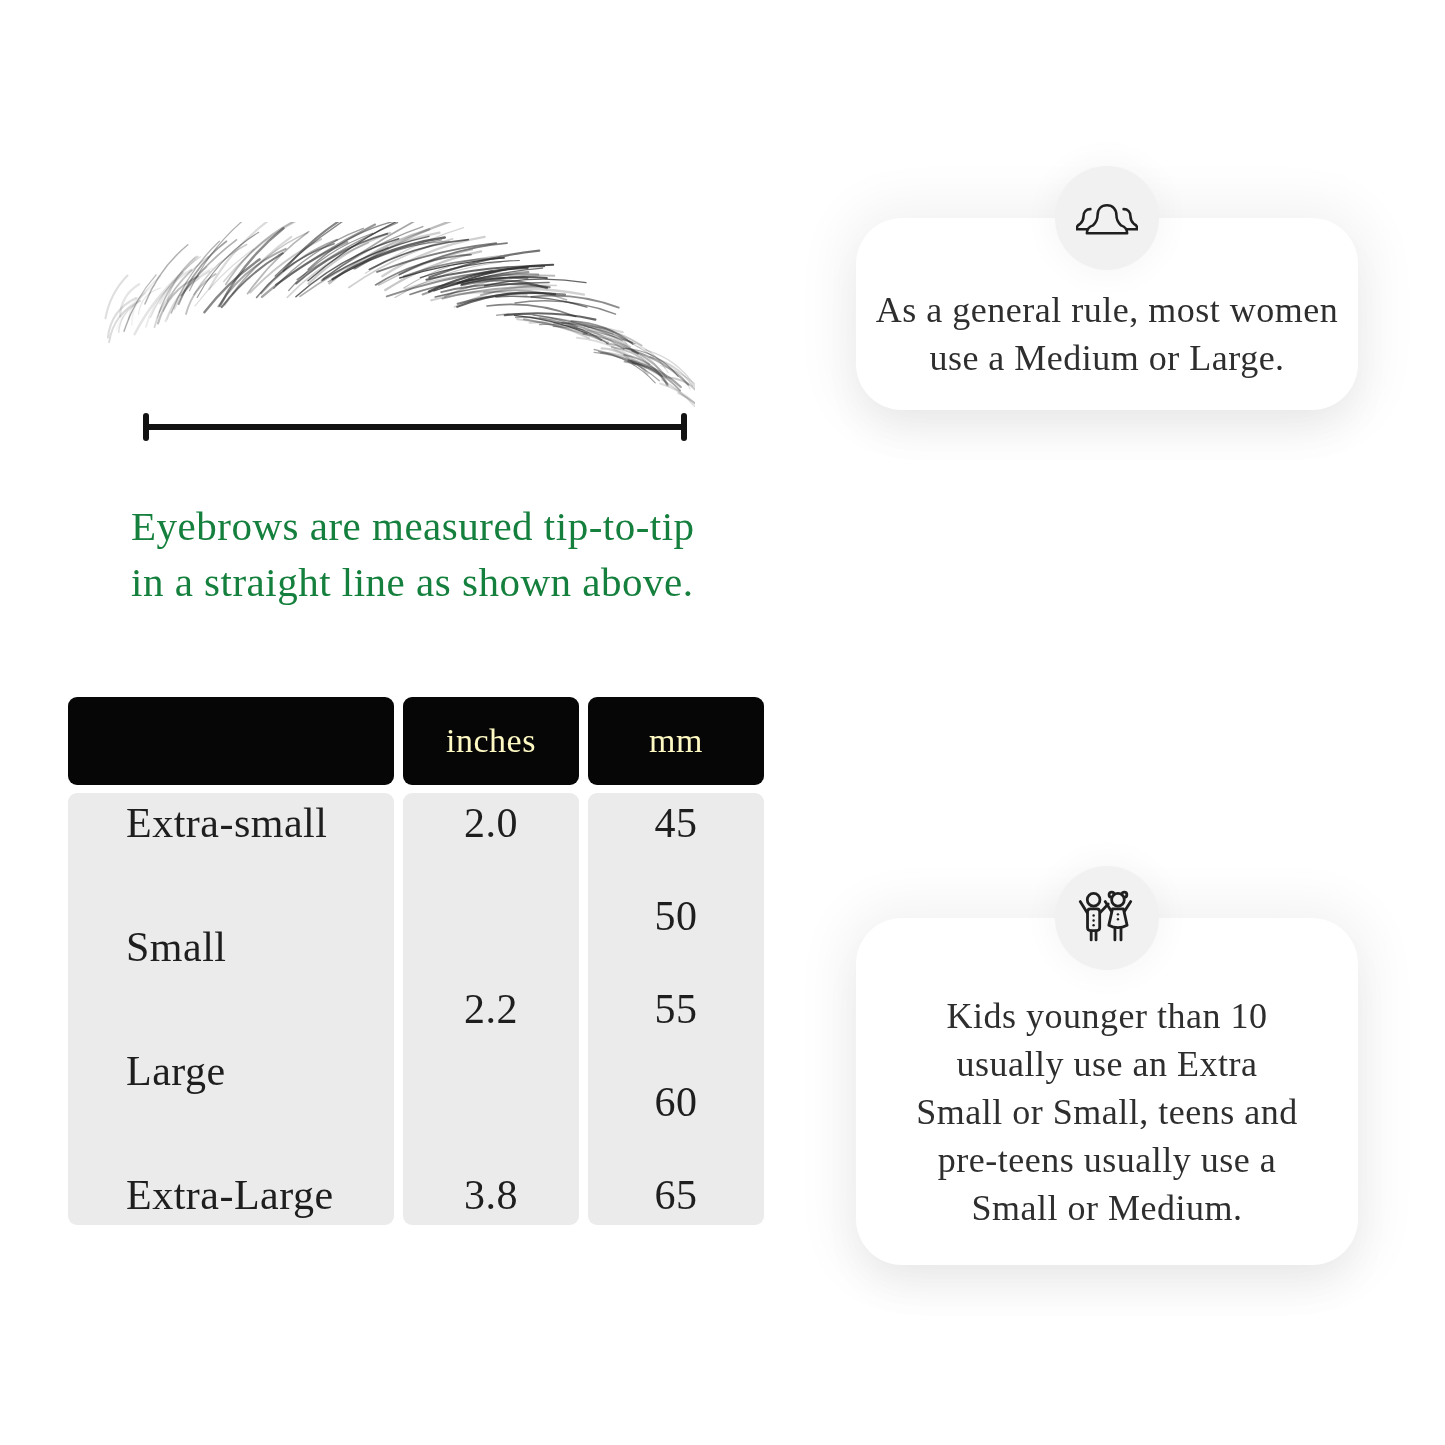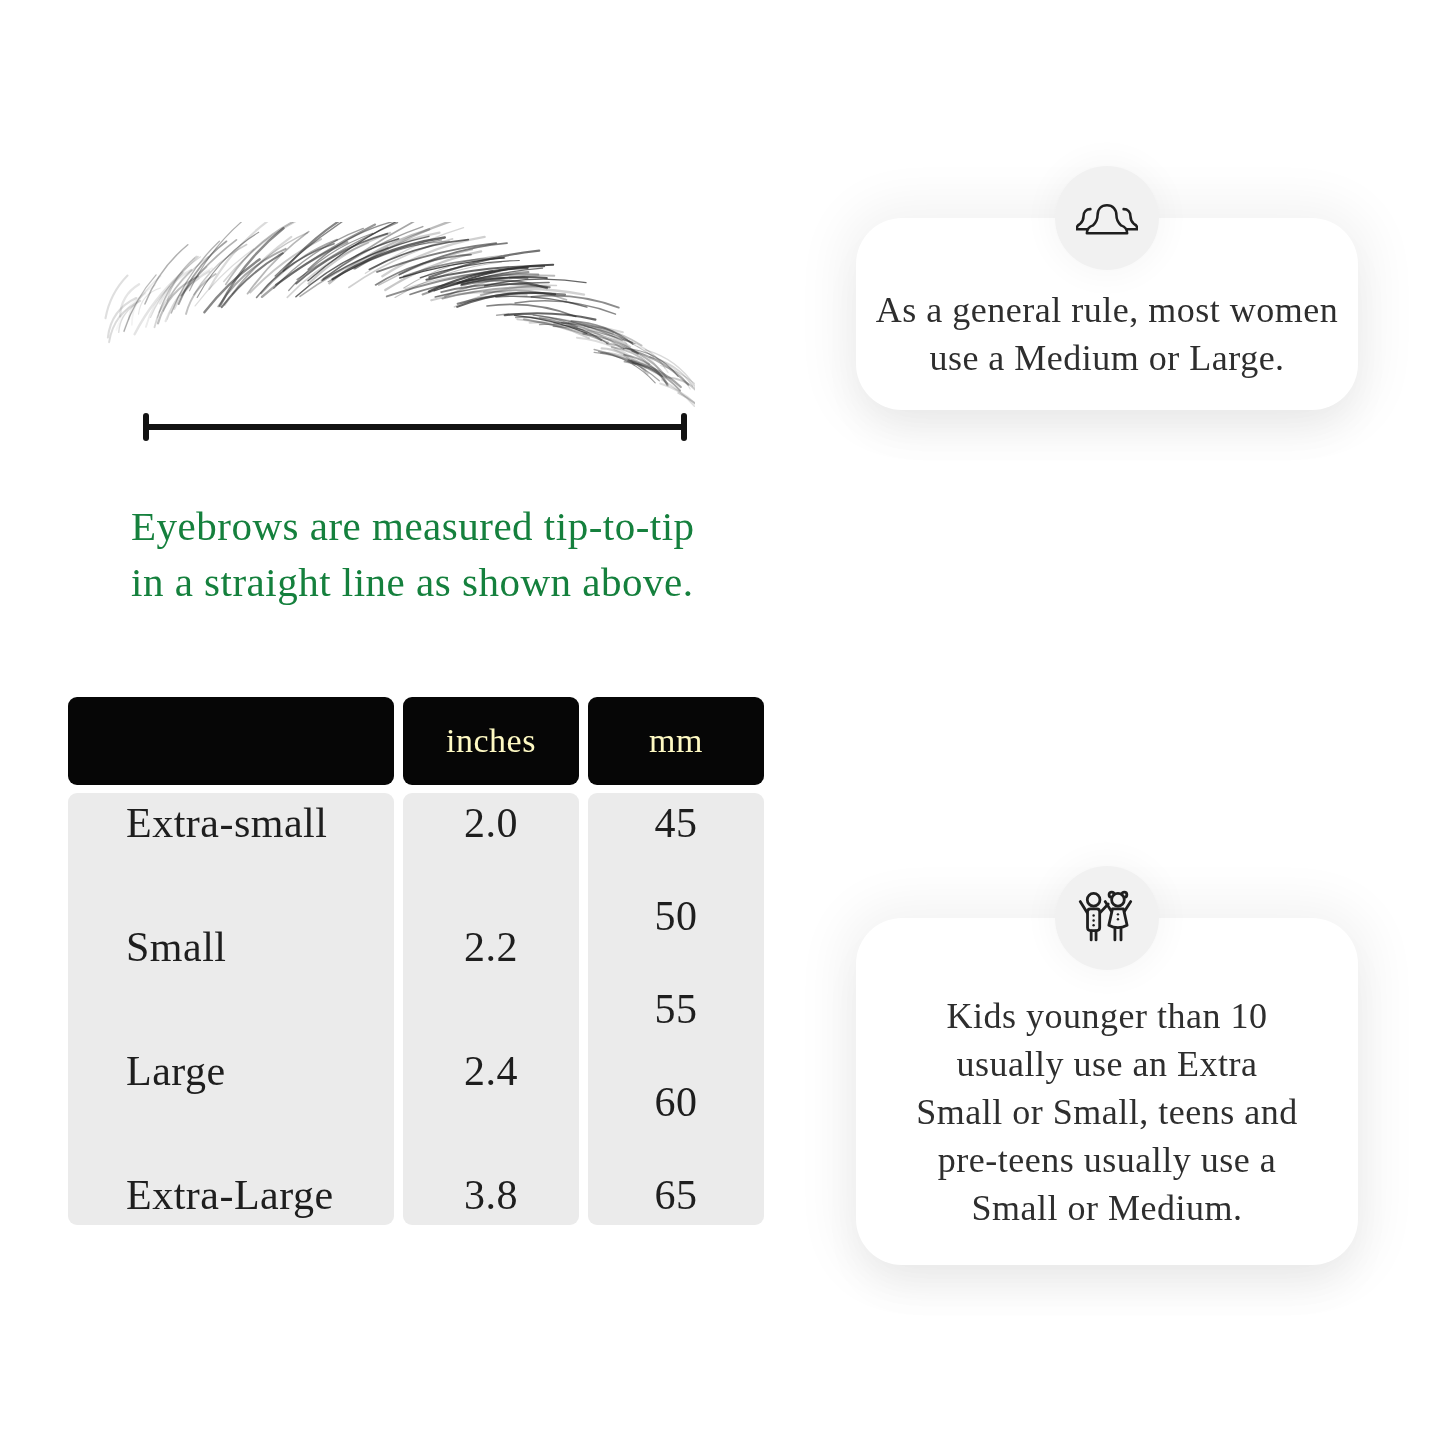--- a/index.html
+++ b/index.html
@@ -249,21 +249,20 @@
     <div class="tbody">
       <div class="tcol labels">
         <div class="trow">Extra-small</div>
         <div class="trow">Small</div>
         <div class="trow">Large</div>
         <div class="trow">Extra-Large</div>
       </div>
       <div class="tcol">
         <div class="trow">2.0</div>
         <div class="trow">2.2</div>
-        <div class="trow">2.4</div>
         <div class="trow">3.8</div>
       </div>
       <div class="tcol">
         <div class="trow">45</div>
         <div class="trow">50</div>
         <div class="trow">55</div>
         <div class="trow">60</div>
         <div class="trow">65</div>
       </div>
     </div>

